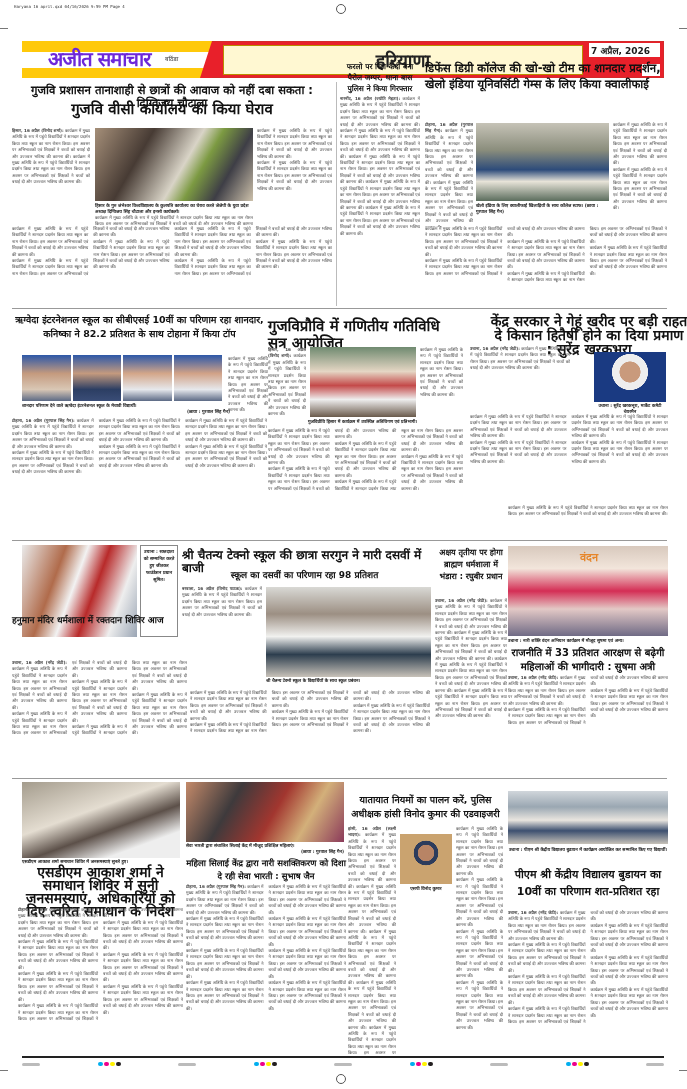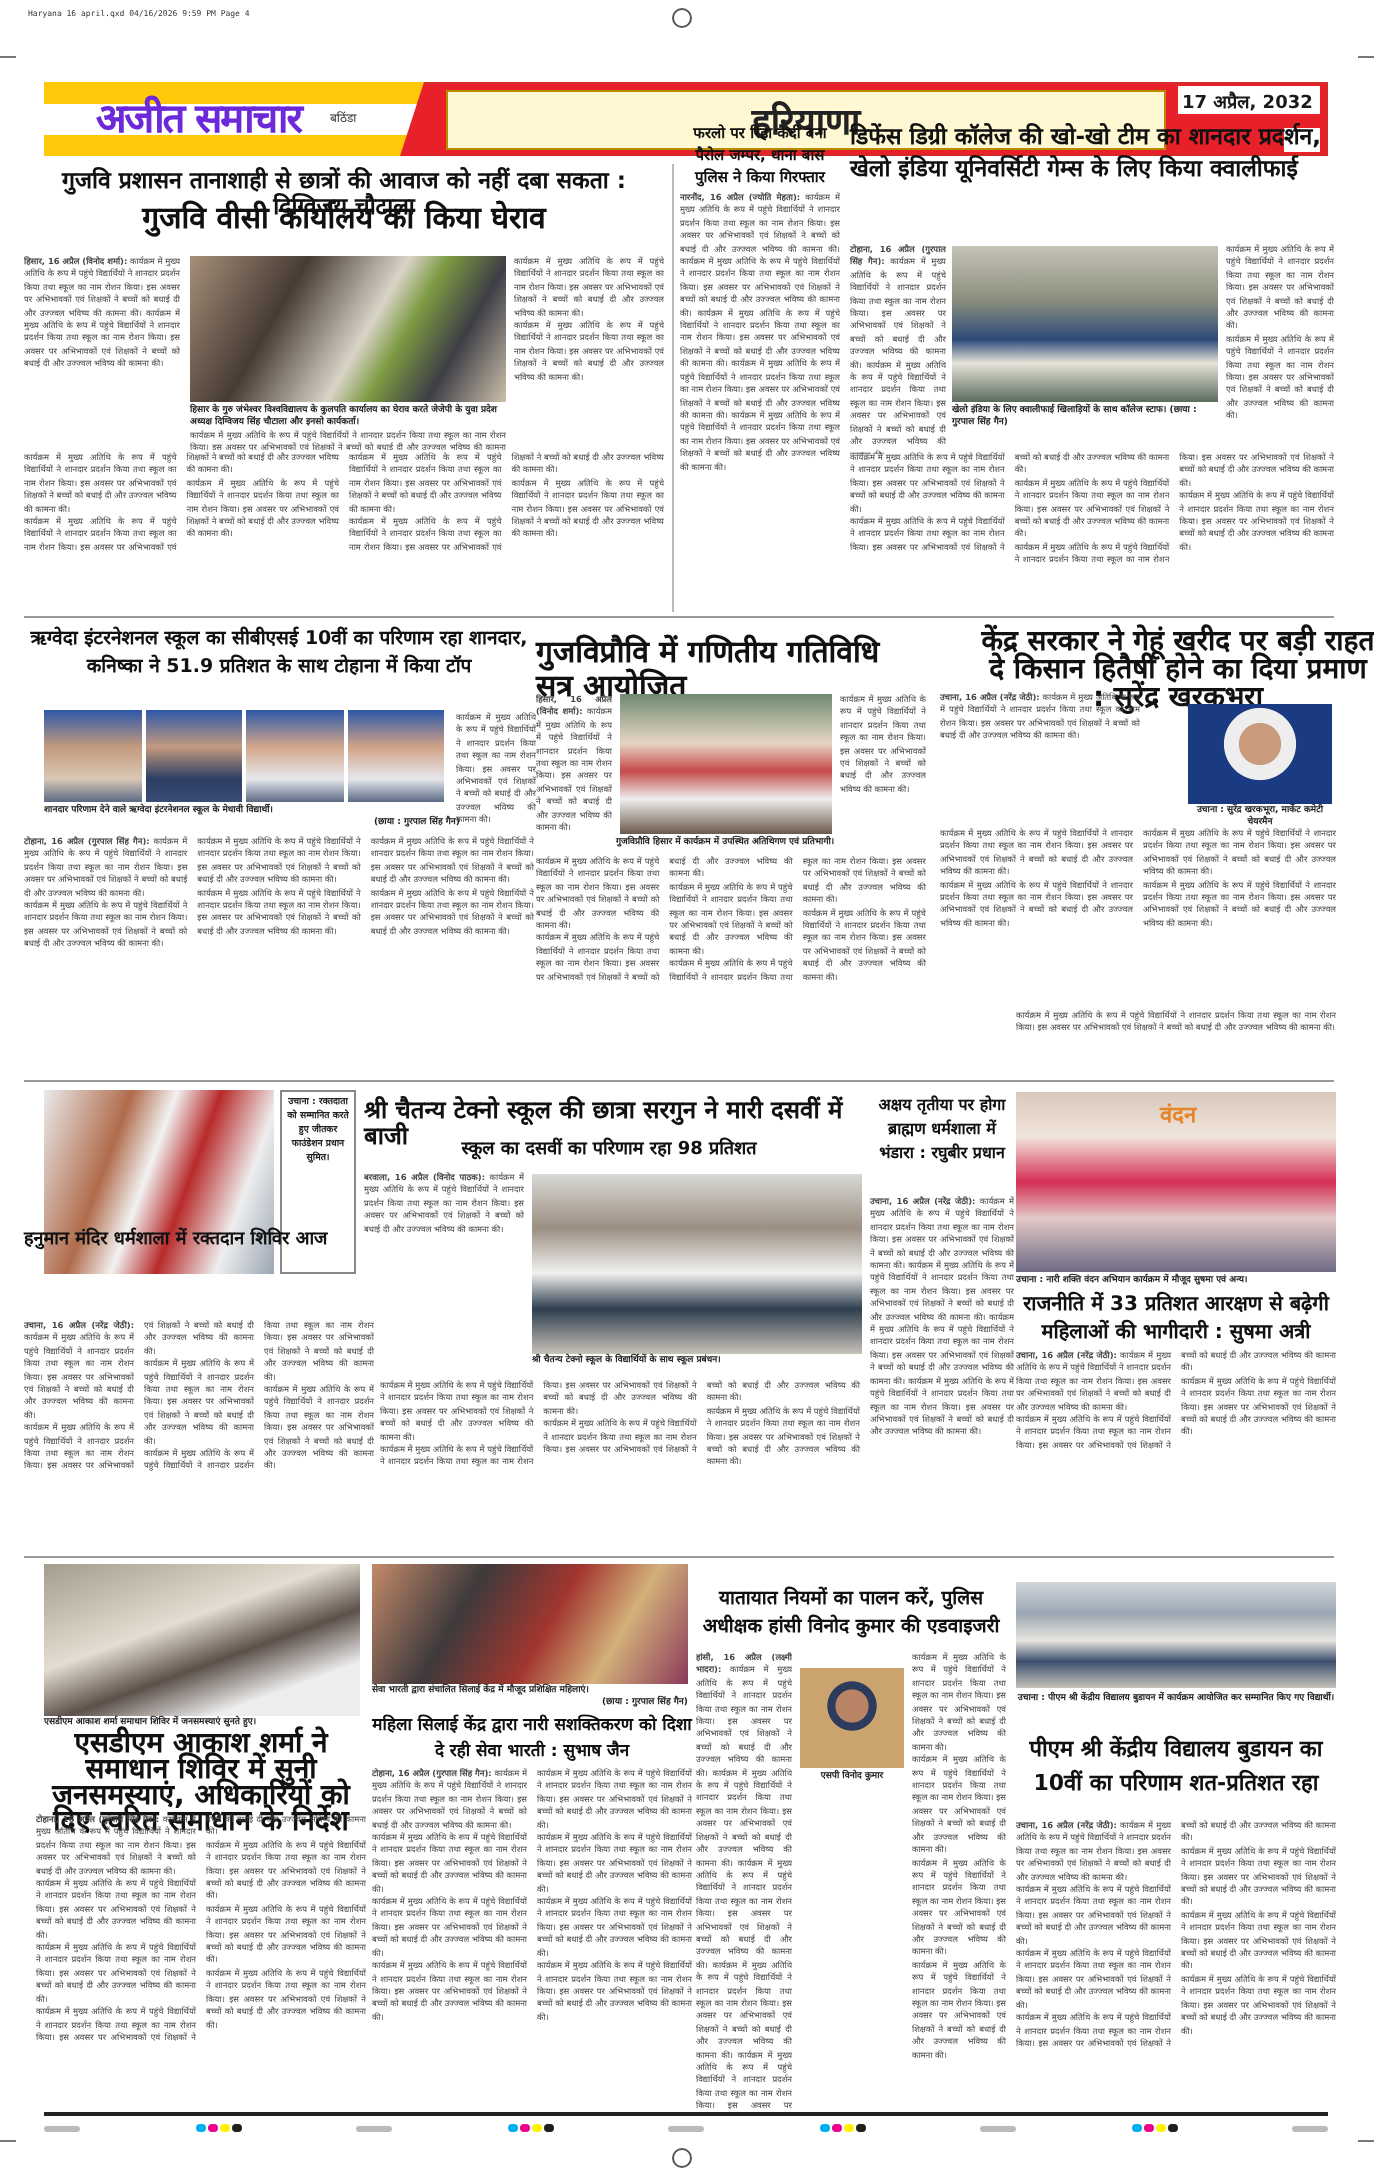--- a/index.html
+++ b/index.html
@@ -38,21 +38,21 @@
 <div class="abs crop" style="top:28px;left:679px;width:8px;height:1px"></div>
 
 <div class="abs masthead"></div>
 <div class="abs brand"></div>
 <div class="abs" style="top:41px;left:200px;width:0;height:0;border-left:12px solid transparent;border-bottom:37px solid #e8202a"></div>
 <div class="abs brand-name">अजीत समाचार</div>
 <div class="abs brand-city">बठिंडा</div>
 <div class="abs section-box"></div>
 <div class="abs section-title">हरियाणा</div>
 <div class="abs date-box"></div>
-<div class="abs date">17 अप्रैल, 2032</div>
+<div class="abs date">7 अप्रैल, 2026</div>
 <div class="abs corner"></div>
 
 <div class="abs hl hl-c" style="top:84px;left:12px;width:320px;font-size:11.5px">गुजवि प्रशासन तानाशाही से छात्रों की आवाज को नहीं दबा सकता : दिग्विजय चौटाला</div>
 <div class="abs hl hl-c" style="top:101px;left:12px;width:320px;font-size:15px;font-family:'DejaVu Serif',serif">गुजवि वीसी कार्यालय का किया घेराव</div>
 <div class="abs txt" style="top:128px;left:12px;width:78px;height:97px">
   <span style="font-weight:bold;display:inline">हिसार, 16 अप्रैल (विनोद शर्मा):</span>
   <span style="display:inline">कार्यक्रम में मुख्य अतिथि के रूप में पहुंचे विद्यार्थियों ने शानदार प्रदर्शन किया तथा स्कूल का नाम रोशन किया। इस अवसर पर अभिभावकों एवं शिक्षकों ने बच्चों को बधाई दी और उज्ज्वल भविष्य की कामना की।</span>
   <span style="display:inline">कार्यक्रम में मुख्य अतिथि के रूप में पहुंचे विद्यार्थियों ने शानदार प्रदर्शन किया तथा स्कूल का नाम रोशन किया। इस अवसर पर अभिभावकों एवं शिक्षकों ने बच्चों को बधाई दी और उज्ज्वल भविष्य की कामना की।</span>
 </div>
 <div class="abs photo" style="top:128px;left:95px;width:158px;height:73px;background:linear-gradient(120deg,#a58f79 0%,#473b34 30%,#d9d4c7 55%,#7c9a42 65%,#3e3e46 80%,#cdc1ab)"></div>
@@ -92,21 +92,21 @@
 <div class="abs txt" style="top:226px;left:425px;width:242px;height:80px;column-count:3;column-gap:5px">
     <span>कार्यक्रम में मुख्य अतिथि के रूप में पहुंचे विद्यार्थियों ने शानदार प्रदर्शन किया तथा स्कूल का नाम रोशन किया। इस अवसर पर अभिभावकों एवं शिक्षकों ने बच्चों को बधाई दी और उज्ज्वल भविष्य की कामना की।</span>
     <span>कार्यक्रम में मुख्य अतिथि के रूप में पहुंचे विद्यार्थियों ने शानदार प्रदर्शन किया तथा स्कूल का नाम रोशन किया। इस अवसर पर अभिभावकों एवं शिक्षकों ने बच्चों को बधाई दी और उज्ज्वल भविष्य की कामना की।</span>
     <span>कार्यक्रम में मुख्य अतिथि के रूप में पहुंचे विद्यार्थियों ने शानदार प्रदर्शन किया तथा स्कूल का नाम रोशन किया। इस अवसर पर अभिभावकों एवं शिक्षकों ने बच्चों को बधाई दी और उज्ज्वल भविष्य की कामना की।</span>
     <span>कार्यक्रम में मुख्य अतिथि के रूप में पहुंचे विद्यार्थियों ने शानदार प्रदर्शन किया तथा स्कूल का नाम रोशन किया। इस अवसर पर अभिभावकों एवं शिक्षकों ने बच्चों को बधाई दी और उज्ज्वल भविष्य की कामना की।</span>
     <span>कार्यक्रम में मुख्य अतिथि के रूप में पहुंचे विद्यार्थियों ने शानदार प्रदर्शन किया तथा स्कूल का नाम रोशन किया। इस अवसर पर अभिभावकों एवं शिक्षकों ने बच्चों को बधाई दी और उज्ज्वल भविष्य की कामना की।</span>
   </div>
 
 <div class="abs hline" style="top:308px;left:12px;width:655px"></div>
 
-<div class="abs hl hl-c" style="top:313px;left:12px;width:255px;font-size:9.5px;line-height:14px">ऋग्वेदा इंटरनेशनल स्कूल का सीबीएसई 10वीं का परिणाम रहा शानदार, कनिष्का ने 51.9 प्रतिशत के साथ टोहाना में किया टॉप</div>
+<div class="abs hl hl-c" style="top:313px;left:12px;width:255px;font-size:9.5px;line-height:14px">ऋग्वेदा इंटरनेशनल स्कूल का सीबीएसई 10वीं का परिणाम रहा शानदार, कनिष्का ने 82.2 प्रतिशत के साथ टोहाना में किया टॉप</div>
 <div class="abs" style="top:355px;left:22px;width:200px;height:46px;display:flex;gap:2px">
   <div class="photo" style="flex:1;background:linear-gradient(180deg,#2d58a8 0%,#c49a7e 40%,#d9c7b5 75%,#5c6a85)"></div>
   <div class="photo" style="flex:1;background:linear-gradient(180deg,#2d58a8 0%,#c49a7e 40%,#2c3e63 75%,#3a4d77)"></div>
   <div class="photo" style="flex:1;background:linear-gradient(180deg,#2d58a8 0%,#d3a689 40%,#e6e8ec 75%,#5c6a85)"></div>
   <div class="photo" style="flex:1;background:linear-gradient(180deg,#2d58a8 0%,#d1a287 40%,#e6e8ec 75%,#5c6a85)"></div>
 </div>
 <div class="abs cap" style="top:403px;left:22px;width:170px">शानदार परिणाम देने वाले ऋग्वेदा इंटरनेशनल स्कूल के मेधावी विद्यार्थी।</div>
 <div class="abs cap" style="top:409px;left:140px;width:90px;text-align:right">(छाया : गुरपाल सिंह गैन)</div>
 <div class="abs txt" style="top:356px;left:228px;width:40px;height:60px">
     <span>कार्यक्रम में मुख्य अतिथि के रूप में पहुंचे विद्यार्थियों ने शानदार प्रदर्शन किया तथा स्कूल का नाम रोशन किया। इस अवसर पर अभिभावकों एवं शिक्षकों ने बच्चों को बधाई दी और उज्ज्वल भविष्य की कामना की।</span>

